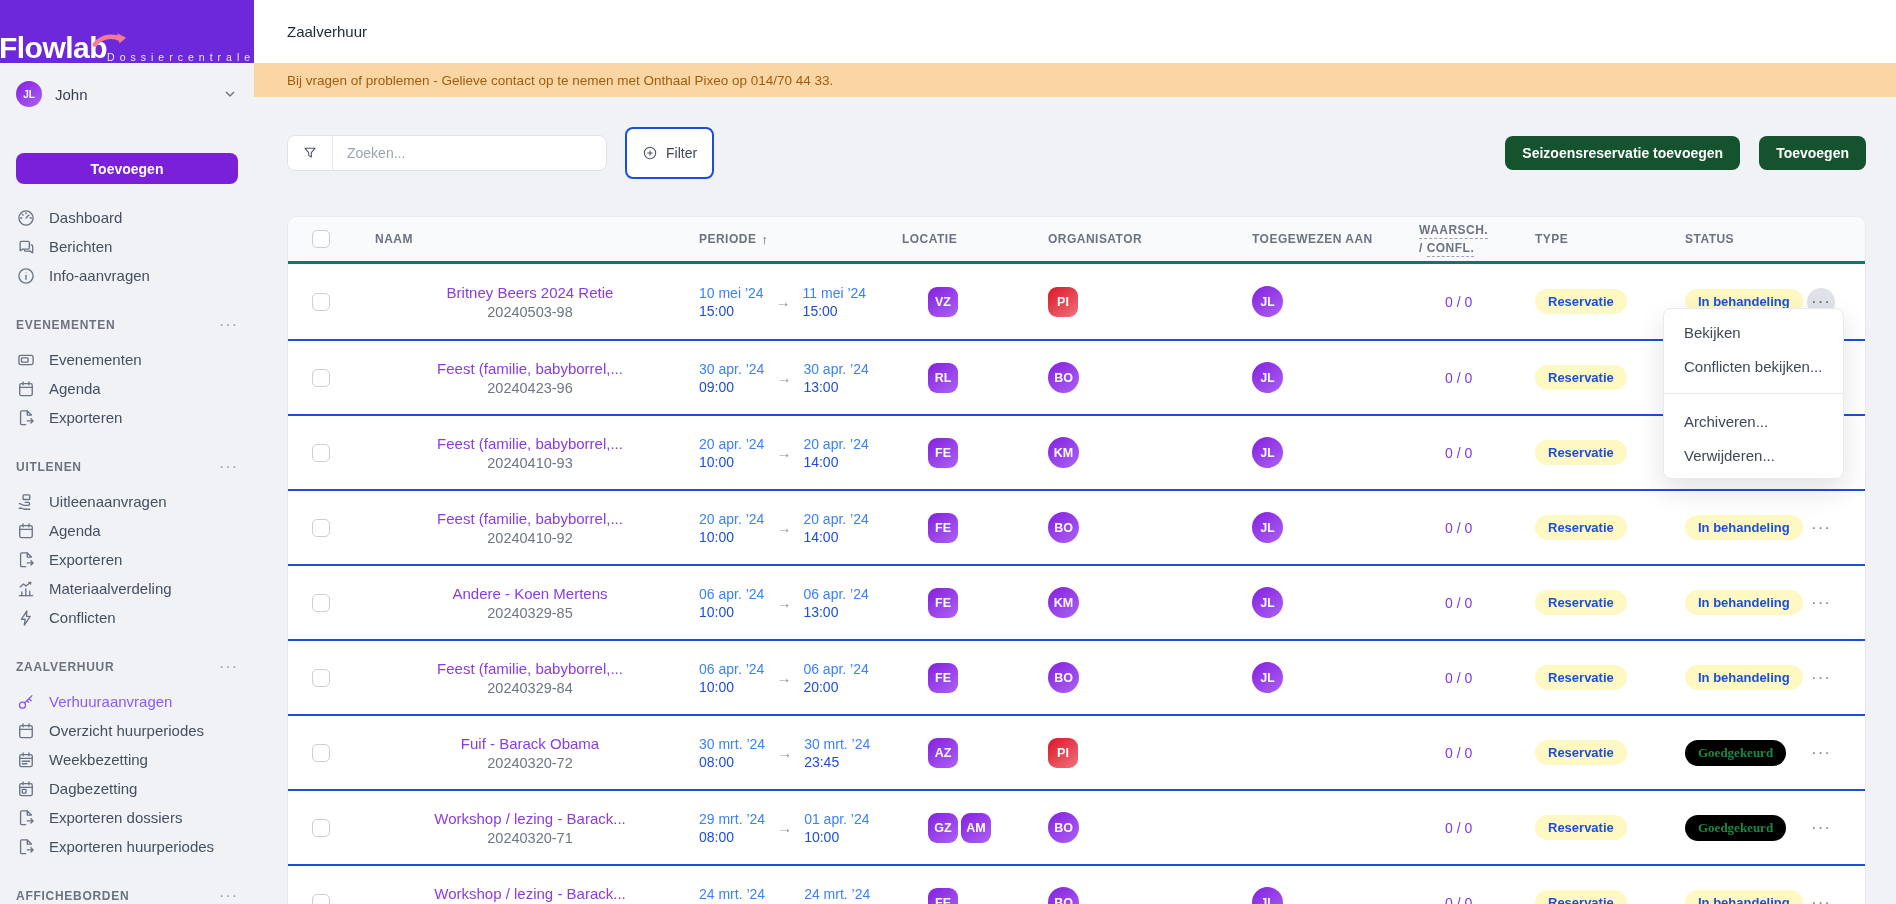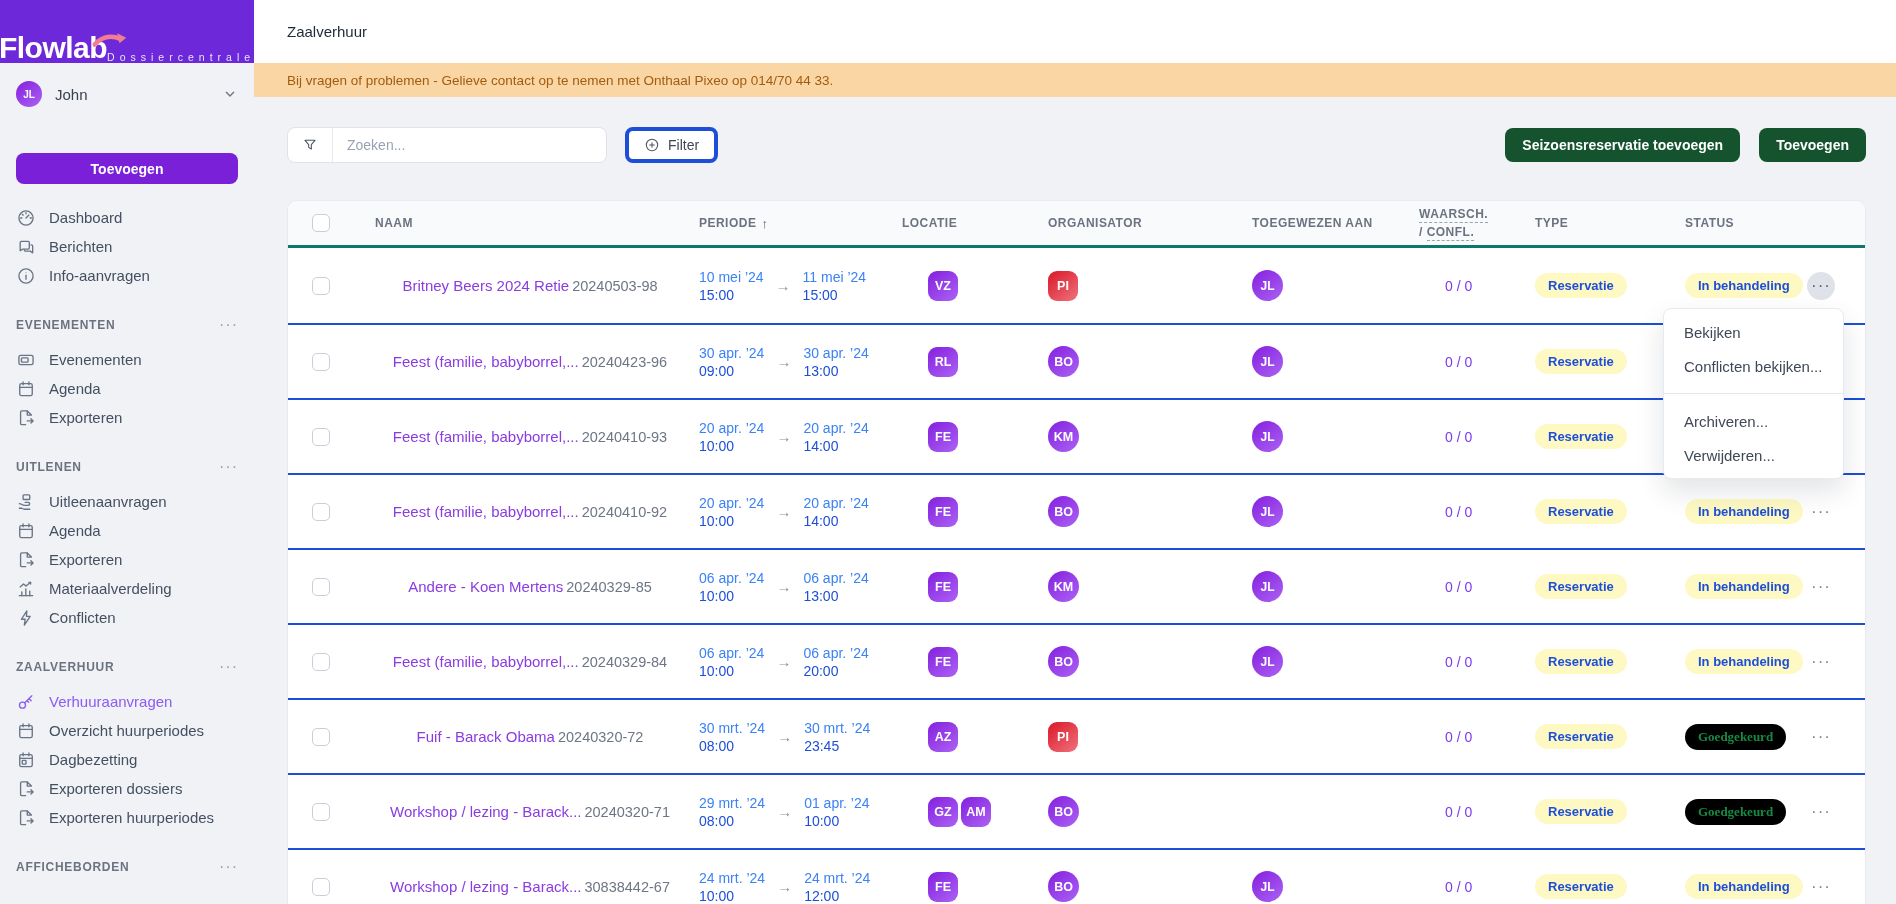--- a/index.html
+++ b/index.html
@@ -35,38 +35,38 @@
   .main { position:absolute; left:254px; top:0; right:0; bottom:0; }
   .topbar { height:63px; background:#fff; display:flex; align-items:center; padding-left:33px; }
   .topbar .title { font-size:15px; font-weight:500; color:#1f2937; }
   .banner { height:34px; background:#fbd6a5; display:flex; align-items:center; padding-left:33px; font-size:13.5px; color:#a15c0e; }
   .content { padding:30px 30px 0 33px; }
   .toolbar { display:flex; align-items:center; }
   .searchbox { width:320px; height:36px; background:#fff; border:1px solid #dfe3e8; border-radius:8px; display:flex; align-items:center; }
   .searchbox .funnel { padding:0 14px; color:#4b5563; border-right:1px solid #e5e8ec; height:100%; display:flex; align-items:center; }
   .searchbox input { border:none; outline:none; background:transparent; font-family:inherit; font-size:14px; color:#374151; padding:0 14px; flex:1; }
   .searchbox input::placeholder { color:#9aa3b2; }
-  .filter-btn { margin-left:18px; height:36px; background:#fff; border:4px solid #1d4ed8; border-radius:8px; display:flex; align-items:center; gap:8px; padding:0 15px; font-size:14px; font-weight:500; color:#3f4856; font-family:inherit; cursor:pointer; }
+  .filter-btn { margin-left:18px; height:52px; background:#fff; border:2px solid #1d4ed8; border-radius:8px; display:flex; align-items:center; gap:8px; padding:0 15px; font-size:14px; font-weight:500; color:#3f4856; font-family:inherit; cursor:pointer; }
   .filter-btn .icon { color:#4b5563; }
   .btn-primary { height:34px; background:#14532d; color:#fff; border:none; border-radius:8px; font-size:14px; font-weight:bold; font-family:inherit; padding:0 17px; cursor:pointer; }
   .spacer { flex:1; }
   .btn-gap { margin-left:19px; }
 
   
   .table-card { margin-top:37px; background:#fff; border:1px solid #e7eaee; border-radius:10px; overflow:hidden; }
   .tgrid { display:grid; grid-template-columns:63px 324px 203px 146px 204px 167px 116px 150px 116px minmax(0,1fr); padding:0 24px; align-items:center; }
   .thead { height:47px; background:#f8fafc; border-bottom:3px solid #0f766e; }
   .th { font-size:12px; font-weight:600; letter-spacing:.04em; color:#6b7280; display:flex; align-items:center; gap:5px; }
   .th .dash { border-bottom:1px dashed #9aa3b2; padding-bottom:1px; }
   .sort-arrow { font-size:13px; color:#4b5563; }
   .trow { height:75px; }
   .trow + .trow { border-top:2px solid #1d4ed8; }
   .cell { display:flex; align-items:center; min-width:0; }
   .checkbox { width:18px; height:18px; border:1.5px solid #c9cfd9; border-radius:5px; background:#fff; cursor:pointer; }
-  .namecell { align-items:center; justify-content:center; gap:3px; padding-right:14px; }
+  .namecell { flex-direction:column; align-items:center; justify-content:center; gap:3px; padding-right:14px; }
   .rowlink { font-size:15px; font-weight:500; color:#8a3ce0; text-decoration:none; cursor:pointer; white-space:nowrap; }
   .rowid { font-size:14.5px; color:#6e7685; }
   .periodcell { gap:12px; }
   .dstack { display:flex; flex-direction:column; gap:2px; }
   .dstack .d { font-size:14px; font-weight:500; color:#3b82f6; white-space:nowrap; }
   .dstack .t { font-size:14px; color:#1d4ed8; }
   .parrow { color:#8b93a3; font-size:15px; }
   .sqbadge { width:30px; height:30px; border-radius:9px; background:linear-gradient(140deg,#8826e0 10%,#a85cf2 90%); color:#fff; font-weight:bold; font-size:12.5px; display:flex; align-items:center; justify-content:center; }
   .sqbadge.red { background:linear-gradient(140deg,#dc2030 10%,#ee6e78 95%); }
   .sqbadge.circle { border-radius:50%; width:31px; height:31px; }
@@ -247,20 +247,30 @@
               <path d="M8.5 3.5v3.5M15.5 3.5v3.5M4.5 10h15"></path>
             </svg>
           </span>
           <span>Overzicht huurperiodes</span>
         </div>
         <div class="nav-item">
           <span class="icon ">
             <svg viewBox="0 0 24 24" fill="none" stroke="currentColor" stroke-width="1.6" stroke-linecap="round" stroke-linejoin="round">
               <rect x="4.5" y="5.5" width="15" height="14.5" rx="2"></rect>
               <path d="M8.5 3.5v3.5M15.5 3.5v3.5M4.5 10h15"></path>
+              <path d="M7.5 13.5h9M7.5 16.5h5.5"></path>
+            </svg>
+          </span>
+          <span>Weekbezetting</span>
+        </div>
+        <div class="nav-item">
+          <span class="icon ">
+            <svg viewBox="0 0 24 24" fill="none" stroke="currentColor" stroke-width="1.6" stroke-linecap="round" stroke-linejoin="round">
+              <rect x="4.5" y="5.5" width="15" height="14.5" rx="2"></rect>
+              <path d="M8.5 3.5v3.5M15.5 3.5v3.5M4.5 10h15"></path>
               <rect x="7.5" y="12.5" width="4.5" height="4.5" rx="0.8"></rect>
             </svg>
           </span>
           <span>Dagbezetting</span>
         </div>
         <div class="nav-item">
           <span class="icon ">
             <svg viewBox="0 0 24 24" fill="none" stroke="currentColor" stroke-width="1.6" stroke-linecap="round" stroke-linejoin="round">
               <path d="M13.5 3.5H7a1.5 1.5 0 0 0-1.5 1.5v13.5A1.5 1.5 0 0 0 7 20h4.5"></path>
               <path d="M13.5 3.5l5 5h-5z"></path>

